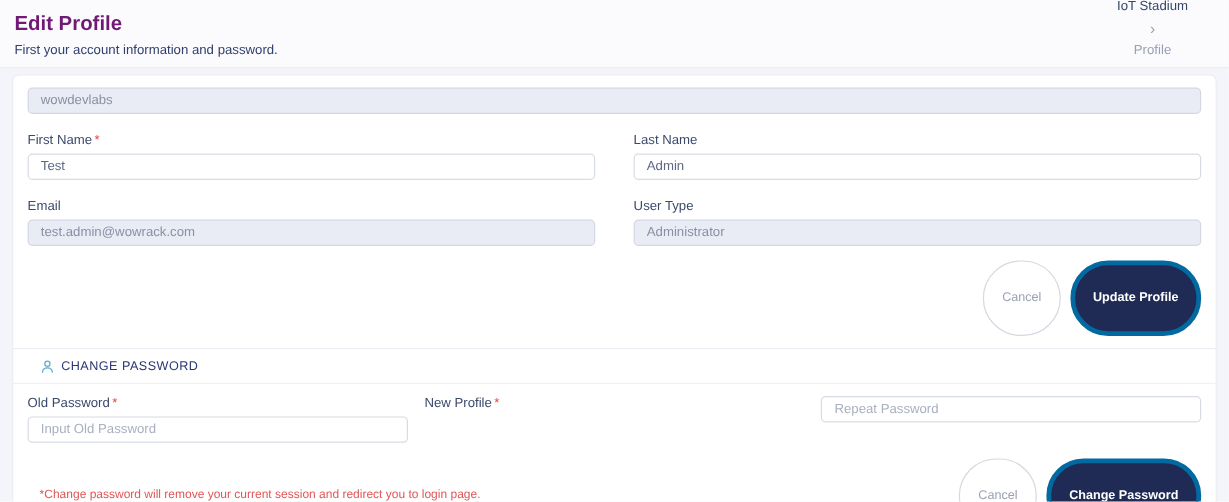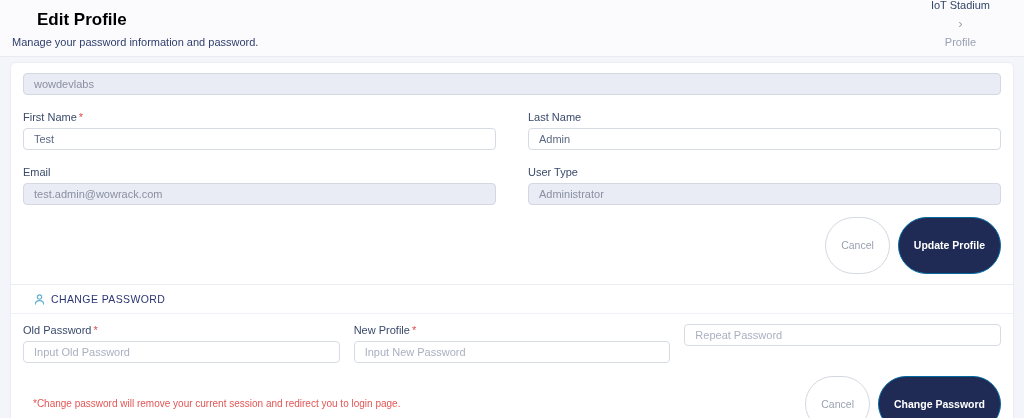--- a/index.html
+++ b/index.html
@@ -16,23 +16,22 @@
     border-bottom: 1px solid #e9eaf1;
     height: 57px;
     padding: 11px 34px 8px 12px;
     display: flex;
     justify-content: space-between;
     align-items: flex-end;
   }
   .page-title {
     font-size: 17px;
     font-weight: bold;
-    color: #000000;
+    color: #701a75;
     margin-bottom: 6px;
-    margin-left: 25px;
   }
   .page-subtitle { font-size: 11px; color: #2f3e6b; }
   .breadcrumb { display: flex; align-items: center; gap: 6px; font-size: 11px; flex-direction: column; }
   .breadcrumb .parent { color: #344767; }
   .breadcrumb .sep { color: #9aa3b5; font-size: 13px; line-height: 1; }
   .breadcrumb .current { color: #98a1b3; }
   
   .card {
     margin: 5px 10px;
     background: #ffffff;
@@ -76,21 +75,21 @@
     cursor: pointer;
     line-height: 1;
   }
   .btn-outline {
     background: #ffffff;
     border: 1px solid #d4d8e0;
     color: #9aa2b1;
   }
   .btn-navy {
     background: #1F2A55;
-    border: 1px solid #0369a1;
+    border: 4px solid #0369a1;
     color: #ffffff;
     font-weight: bold;
   }
   
   .divider { border-top: 1px solid #ebedf3; margin: 10px -12px 0 -12px; }
   .section-heading {
     display: flex;
     align-items: center;
     gap: 5px;
     padding: 8px 0 7px 10px;
@@ -107,21 +106,21 @@
     margin-top: 13px;
   }
   .note { color: #e25555; font-size: 10px; padding-left: 10px; }
 </style>
 </head>
 <body>
 
 <div class="header">
   <div class="header-left">
     <div class="page-title">Edit Profile</div>
-    <div class="page-subtitle">Manage your password information and password.</div>
+    <div class="page-subtitle">First your account information and password.</div>
   </div>
   <div class="breadcrumb">
     <span class="parent">IoT Stadium</span>
     <span class="sep">›</span>
     <span class="current">Profile</span>
   </div>
 </div>
 
 <div class="card">
 
@@ -170,21 +169,20 @@
 
   <div class="subdivider"></div>
 
   <div class="row3">
     <div class="field">
       <label><span>Old Password</span><span class="req">*</span></label>
       <input type="text" placeholder="Input Old Password" style="">
     </div>
     <div class="field">
       <label><span>New Profile</span><span class="req">*</span></label>
-      <input type="text" placeholder="Input New Password" style="">
     </div>
     <div class="field">
       <input type="text" placeholder="Repeat Password" style="">
     </div>
   </div>
 
   <div class="footer-row">
     <span class="note">*Change password will remove your current session and redirect you to login page.</span>
     <div class="actions" style="margin-top:0">
       <button class="btn btn-outline">Cancel</button>

